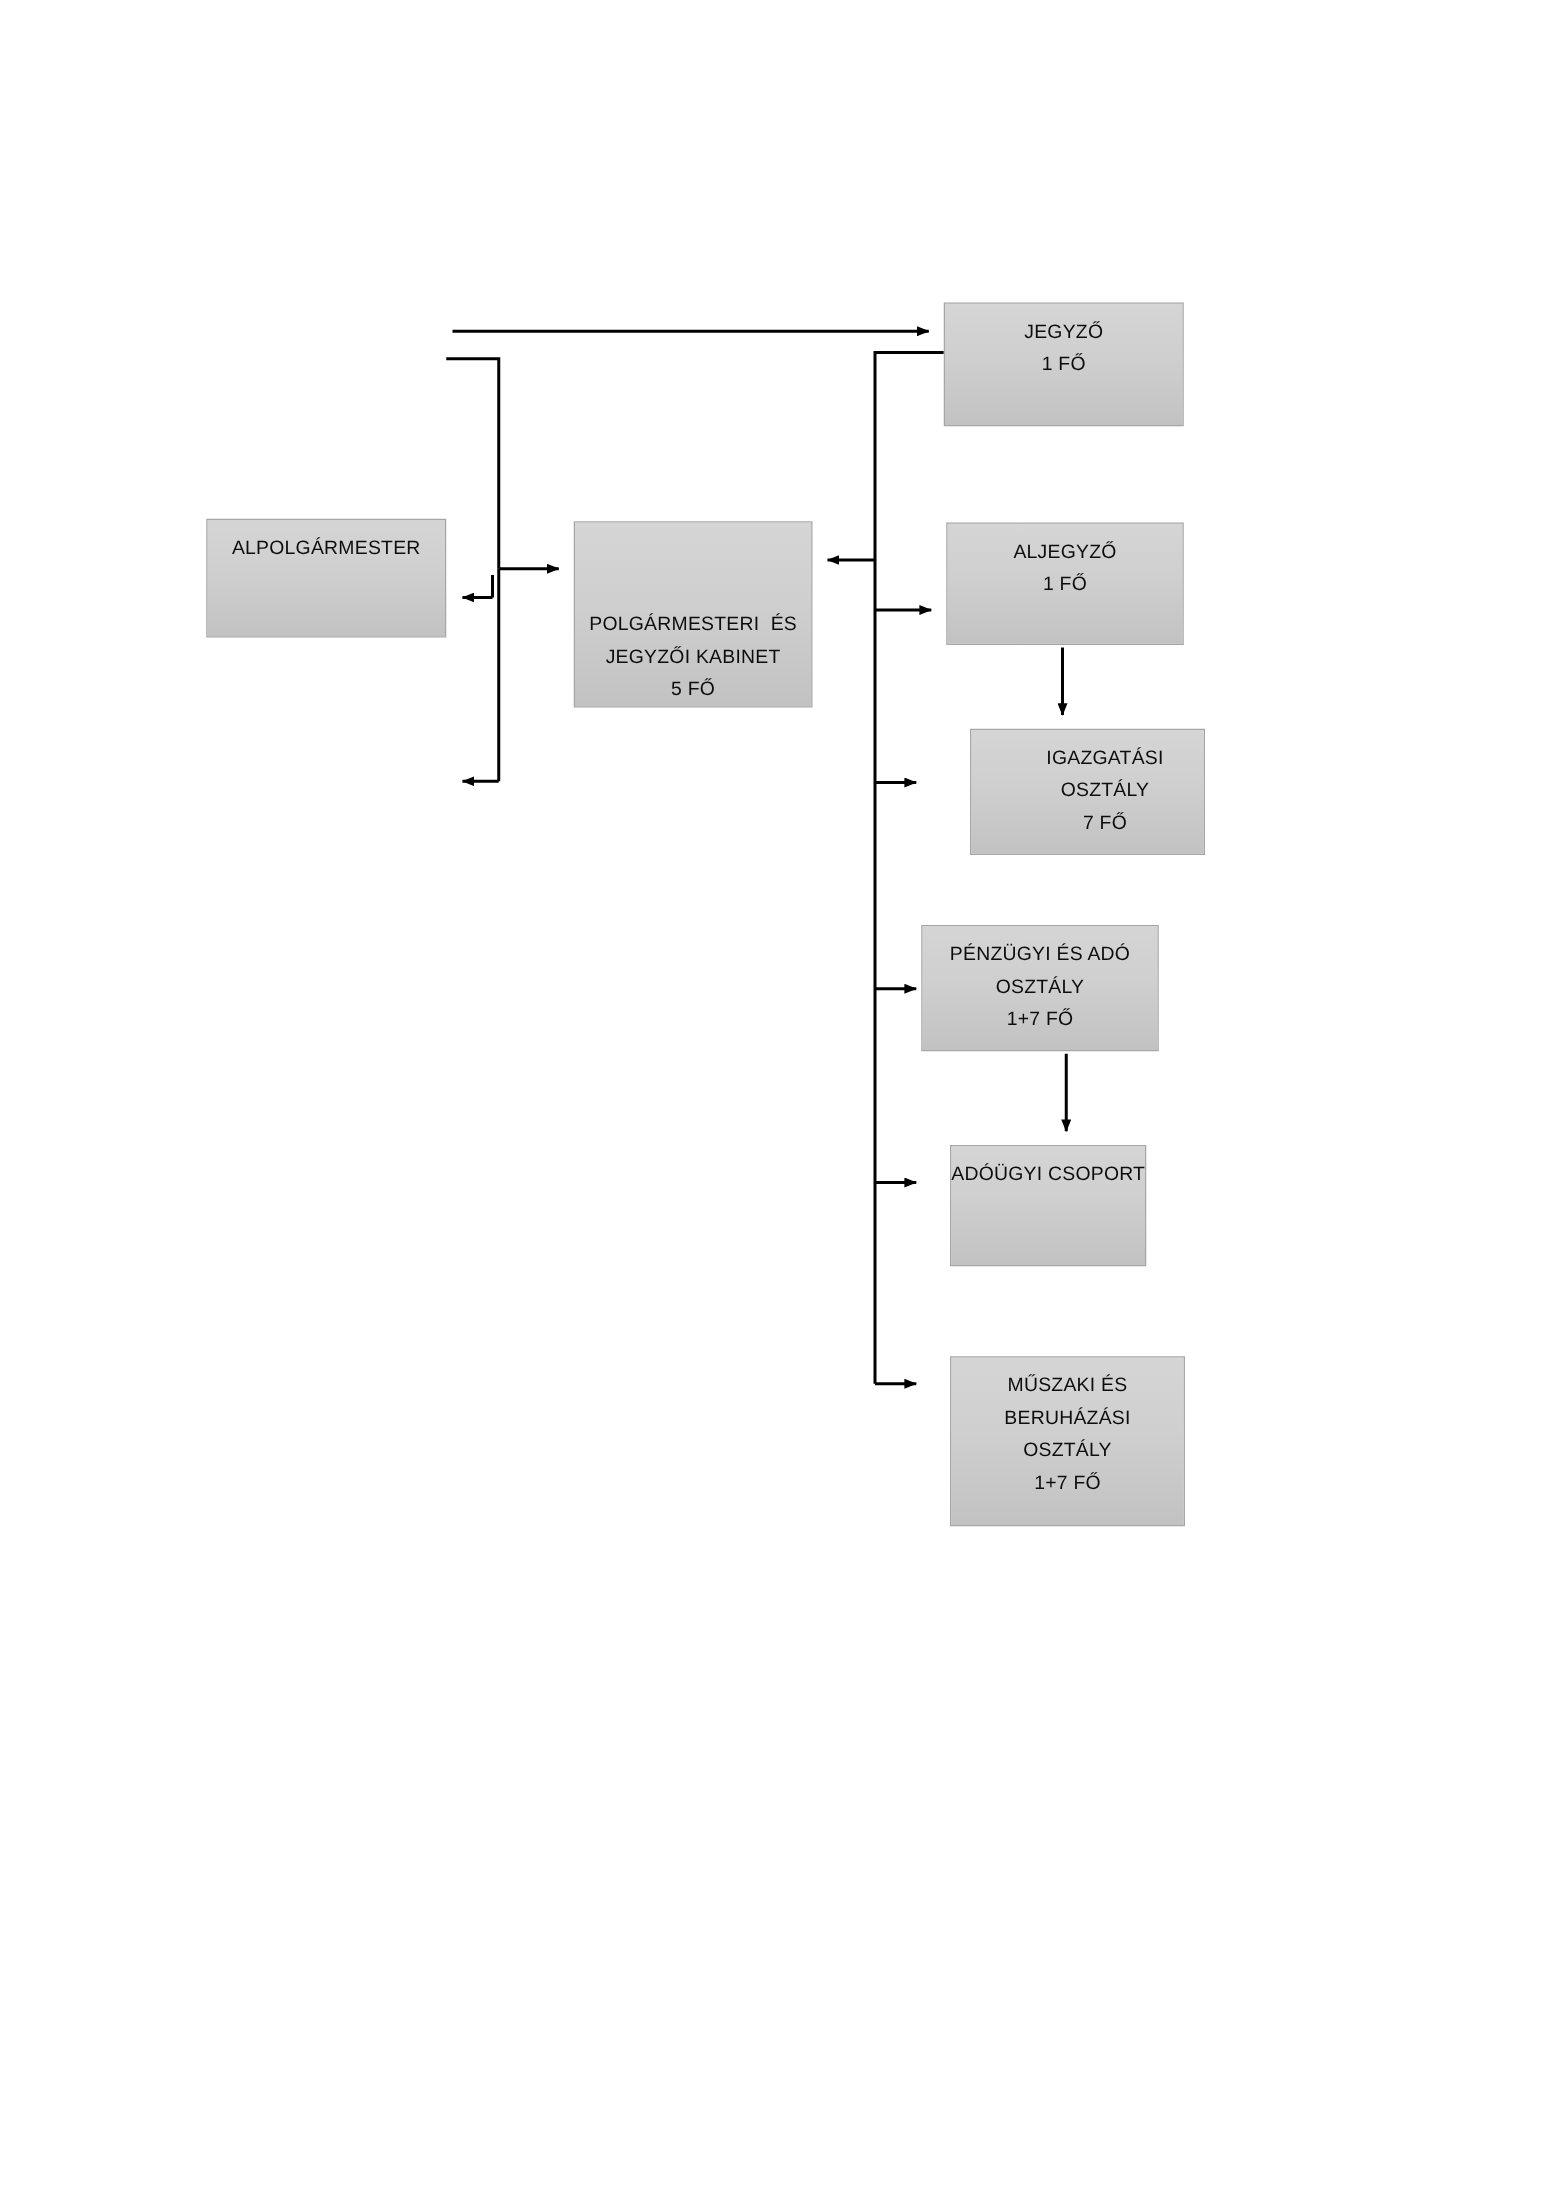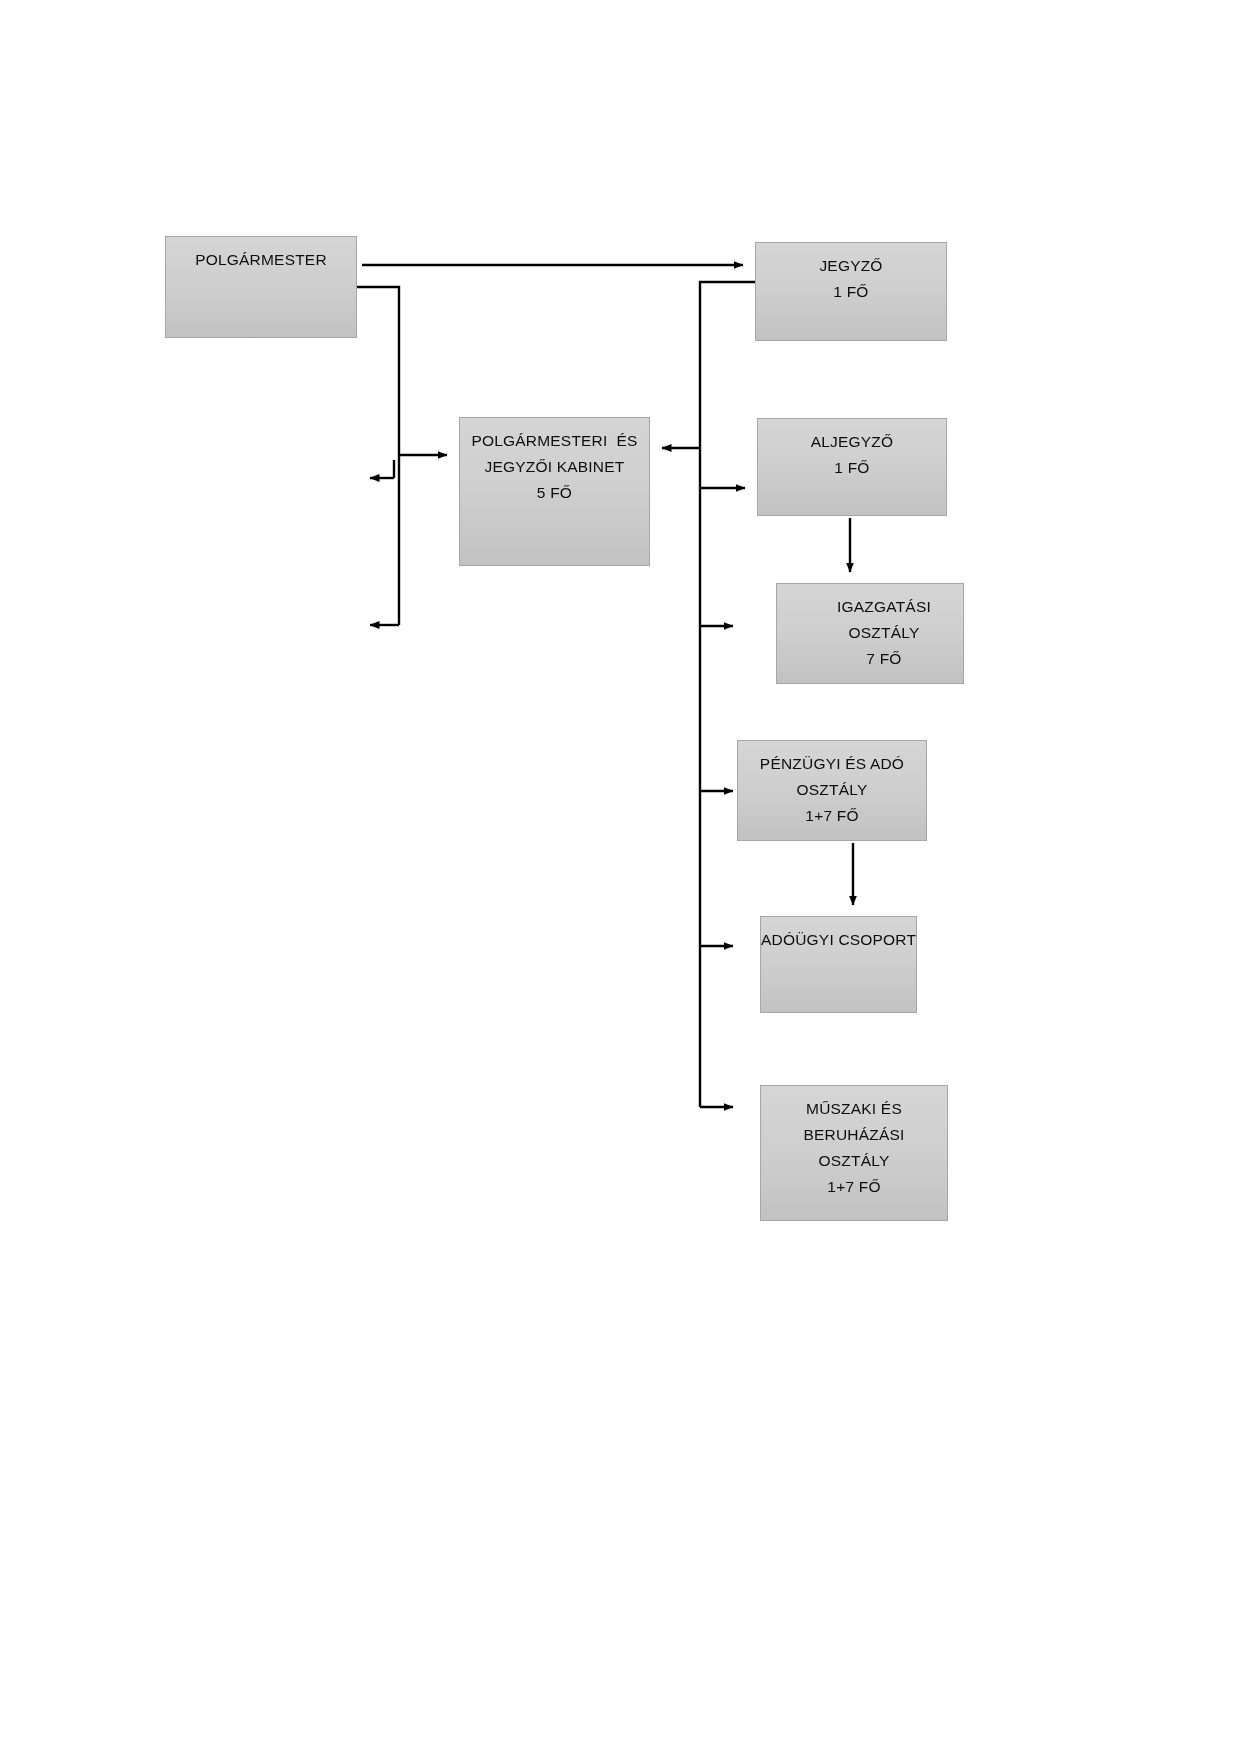--- a/index.html
+++ b/index.html
@@ -89,31 +89,31 @@
       <path d="M 700 946 L 733 946" marker-end="url(#ah)"></path>
 
       <path d="M 700 1107 L 733 1107" marker-end="url(#ah)"></path>
 
       <path d="M 850 518 L 850 572" marker-end="url(#ah)"></path>
 
       <path d="M 853 843 L 853 905" marker-end="url(#ah)"></path>
     </g>
   </svg>
 
-  <div class="node" style="left:165px; top:236px; width:192px; height:102px;">
-    <span class="line">POLGÁRMESTER</span>
-  </div>
 
   <div class="node" style="left:755px; top:242px; width:192px; height:99px;">
     <span class="line">JEGYZŐ</span>
     <span class="line">1 FŐ</span>
   </div>
 
+  <div class="node" style="left:165px; top:415px; width:192px; height:95px;">
+    <span class="line">ALPOLGÁRMESTER</span>
+  </div>
 
-  <div class="node" style="left:459px; top:417px; width:191px; height:149px;">
+  <div class="node" style="left:459px; top:417px; width:191px; height:149px;justify-content:flex-end;">
     <span class="line">POLGÁRMESTERI  ÉS</span>
     <span class="line">JEGYZŐI KABINET</span>
     <span class="line">5 FŐ</span>
   </div>
 
   <div class="node" style="left:757px; top:418px; width:190px; height:98px;">
     <span class="line">ALJEGYZŐ</span>
     <span class="line">1 FŐ</span>
   </div>
 

